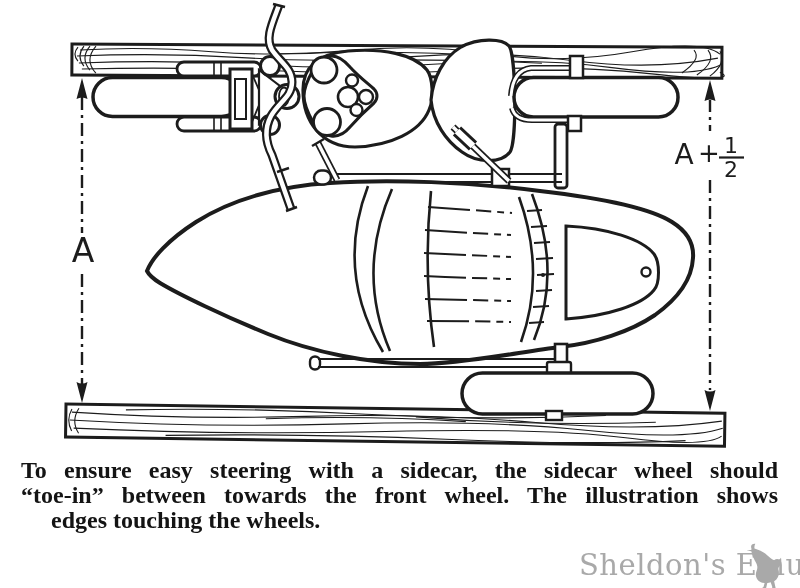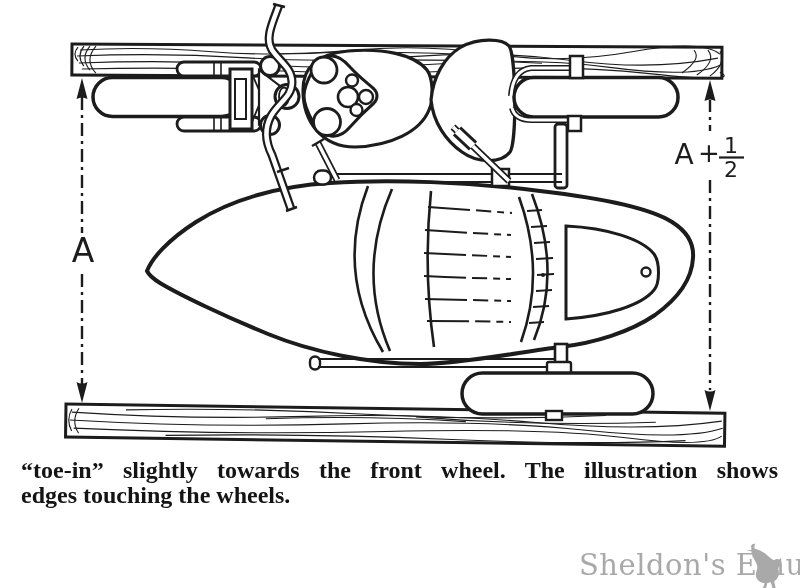--- a/index.html
+++ b/index.html
@@ -3,21 +3,21 @@
 <meta charset="utf-8">
 <style>
   html,body{margin:0;padding:0;background:#e8e8e8;}
   #page{position:relative;width:800px;height:588px;background:#ffffff;overflow:hidden;
         font-family:"Liberation Serif",serif;}
   #artwork{position:absolute;left:0;top:0;}
   .dim-text{font-family:"DejaVu Sans",sans-serif;fill:#1c1c1c;}
   #caption{position:absolute;left:21px;top:458px;width:757px;
            font:700 24px/25px "Liberation Serif",serif;color:#141414;}
   .cap-line{text-align:justify;text-align-last:justify;white-space:normal;}
-  .cap-line.last{text-align:left;text-align-last:left;}
+  .cap-line.last{text-align:left;text-align-last:left;margin-left:30px;}
   #watermark{position:absolute;left:579px;top:551px;height:40px;}
   #watermark .wm-text{font:400 29px/29px "DejaVu Serif",serif;color:#a9a9a9;
                       letter-spacing:.5px;white-space:nowrap;}
   #emu{position:absolute;left:746px;top:542px;}
 </style>
 </head>
 <body>
 
 <div id="page">
 
@@ -204,21 +204,22 @@
                C264,129 266,143 272,155 L291,209" stroke="#1c1c1c" stroke-width="9"></path>
       <path d="M279,5 C272,24 265,38 272,50 C280,62 292,68 292,82 C292,97 279,102 271,116
                C264,129 266,143 272,155 L291,209" stroke="#ffffff" stroke-width="4.5"></path>
       <path d="M273,4 L285,7" stroke="#1c1c1c" stroke-width="2.4"></path>
       <path d="M277,172 L289,168" stroke="#1c1c1c" stroke-width="2.4"></path>
       <path d="M286,211 L297,207" stroke="#1c1c1c" stroke-width="2.4"></path>
     </g>
   </svg>
 
   <div id="caption">
-    <div class="cap-line">“toe-in” slightly towards the front wheel. The illustration shows</div>
+    <div class="cap-line">To ensure easy steering with a sidecar, the sidecar wheel should</div>
+    <div class="cap-line">“toe-in” between towards the front wheel. The illustration shows</div>
     <div class="cap-line last">edges touching the wheels.</div>
   </div>
 
   <div id="watermark">
     <span class="wm-text">Sheldon's Emu</span>
   </div>
   <svg id="emu" width="38" height="47" viewBox="0 0 40 49">
     <path fill="#a9a9a9" d="M9,1.5 C6.5,1.5 5,3.2 5.4,5.4 L5.8,7.2 C5.9,7.8 5.6,8 5,8.1
       L0.5,8.8 L5.6,9.6 C6.6,14 8.2,17.6 10.4,21.4 C12.2,24.6 12.4,27 11.2,30
       C8.8,35.6 11.6,41.2 17.2,42.6 L19.6,42.9 L18.4,47.2 L16.6,48.4 L21.2,48.2 L22.4,42.9

